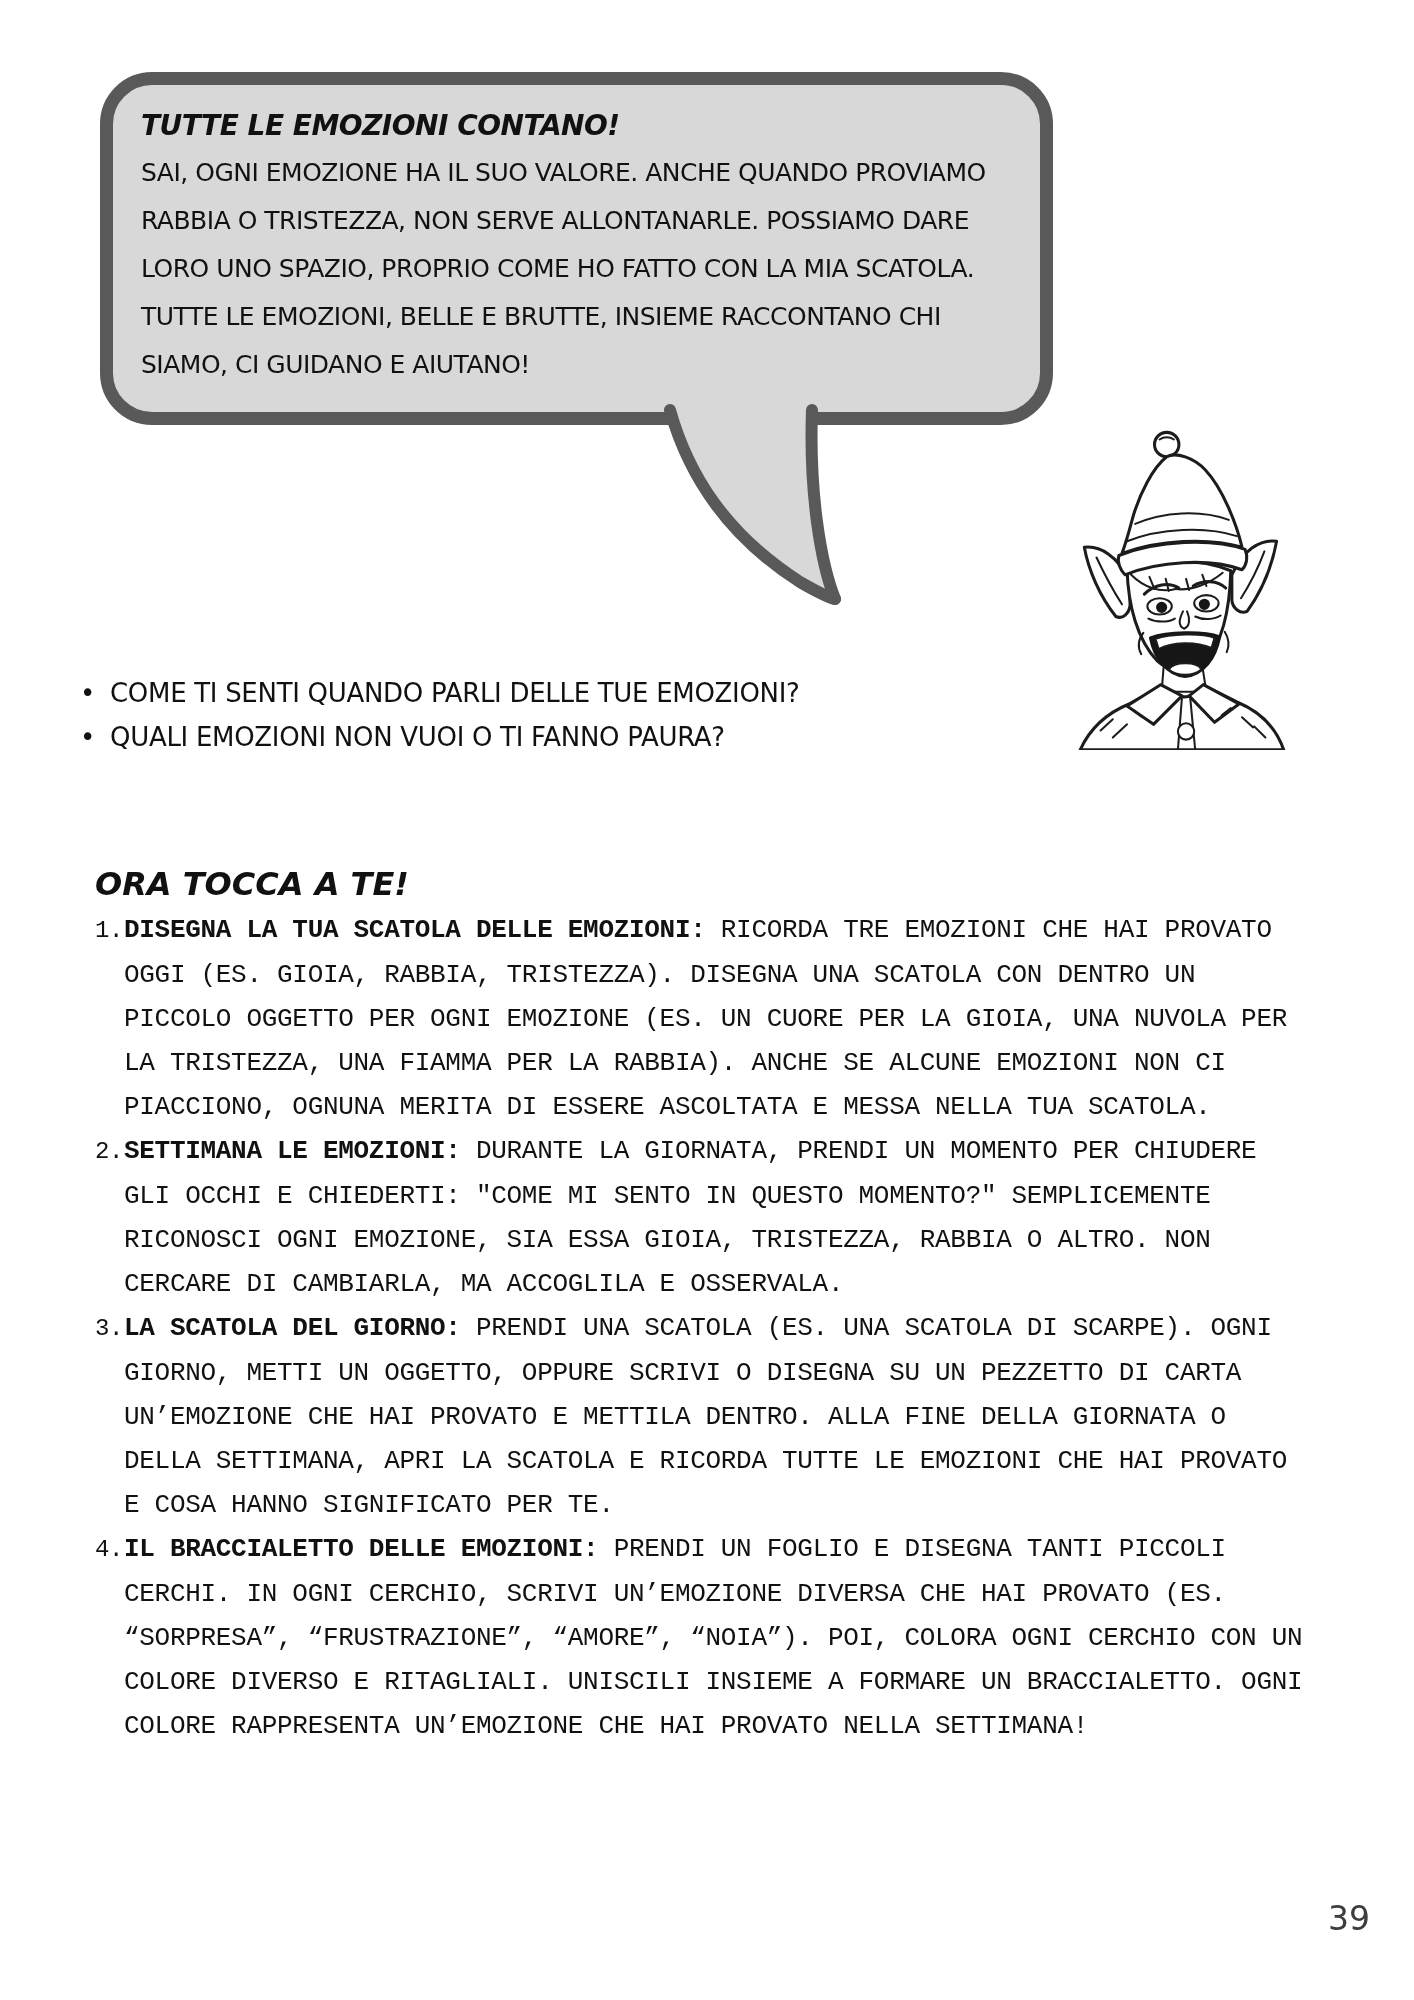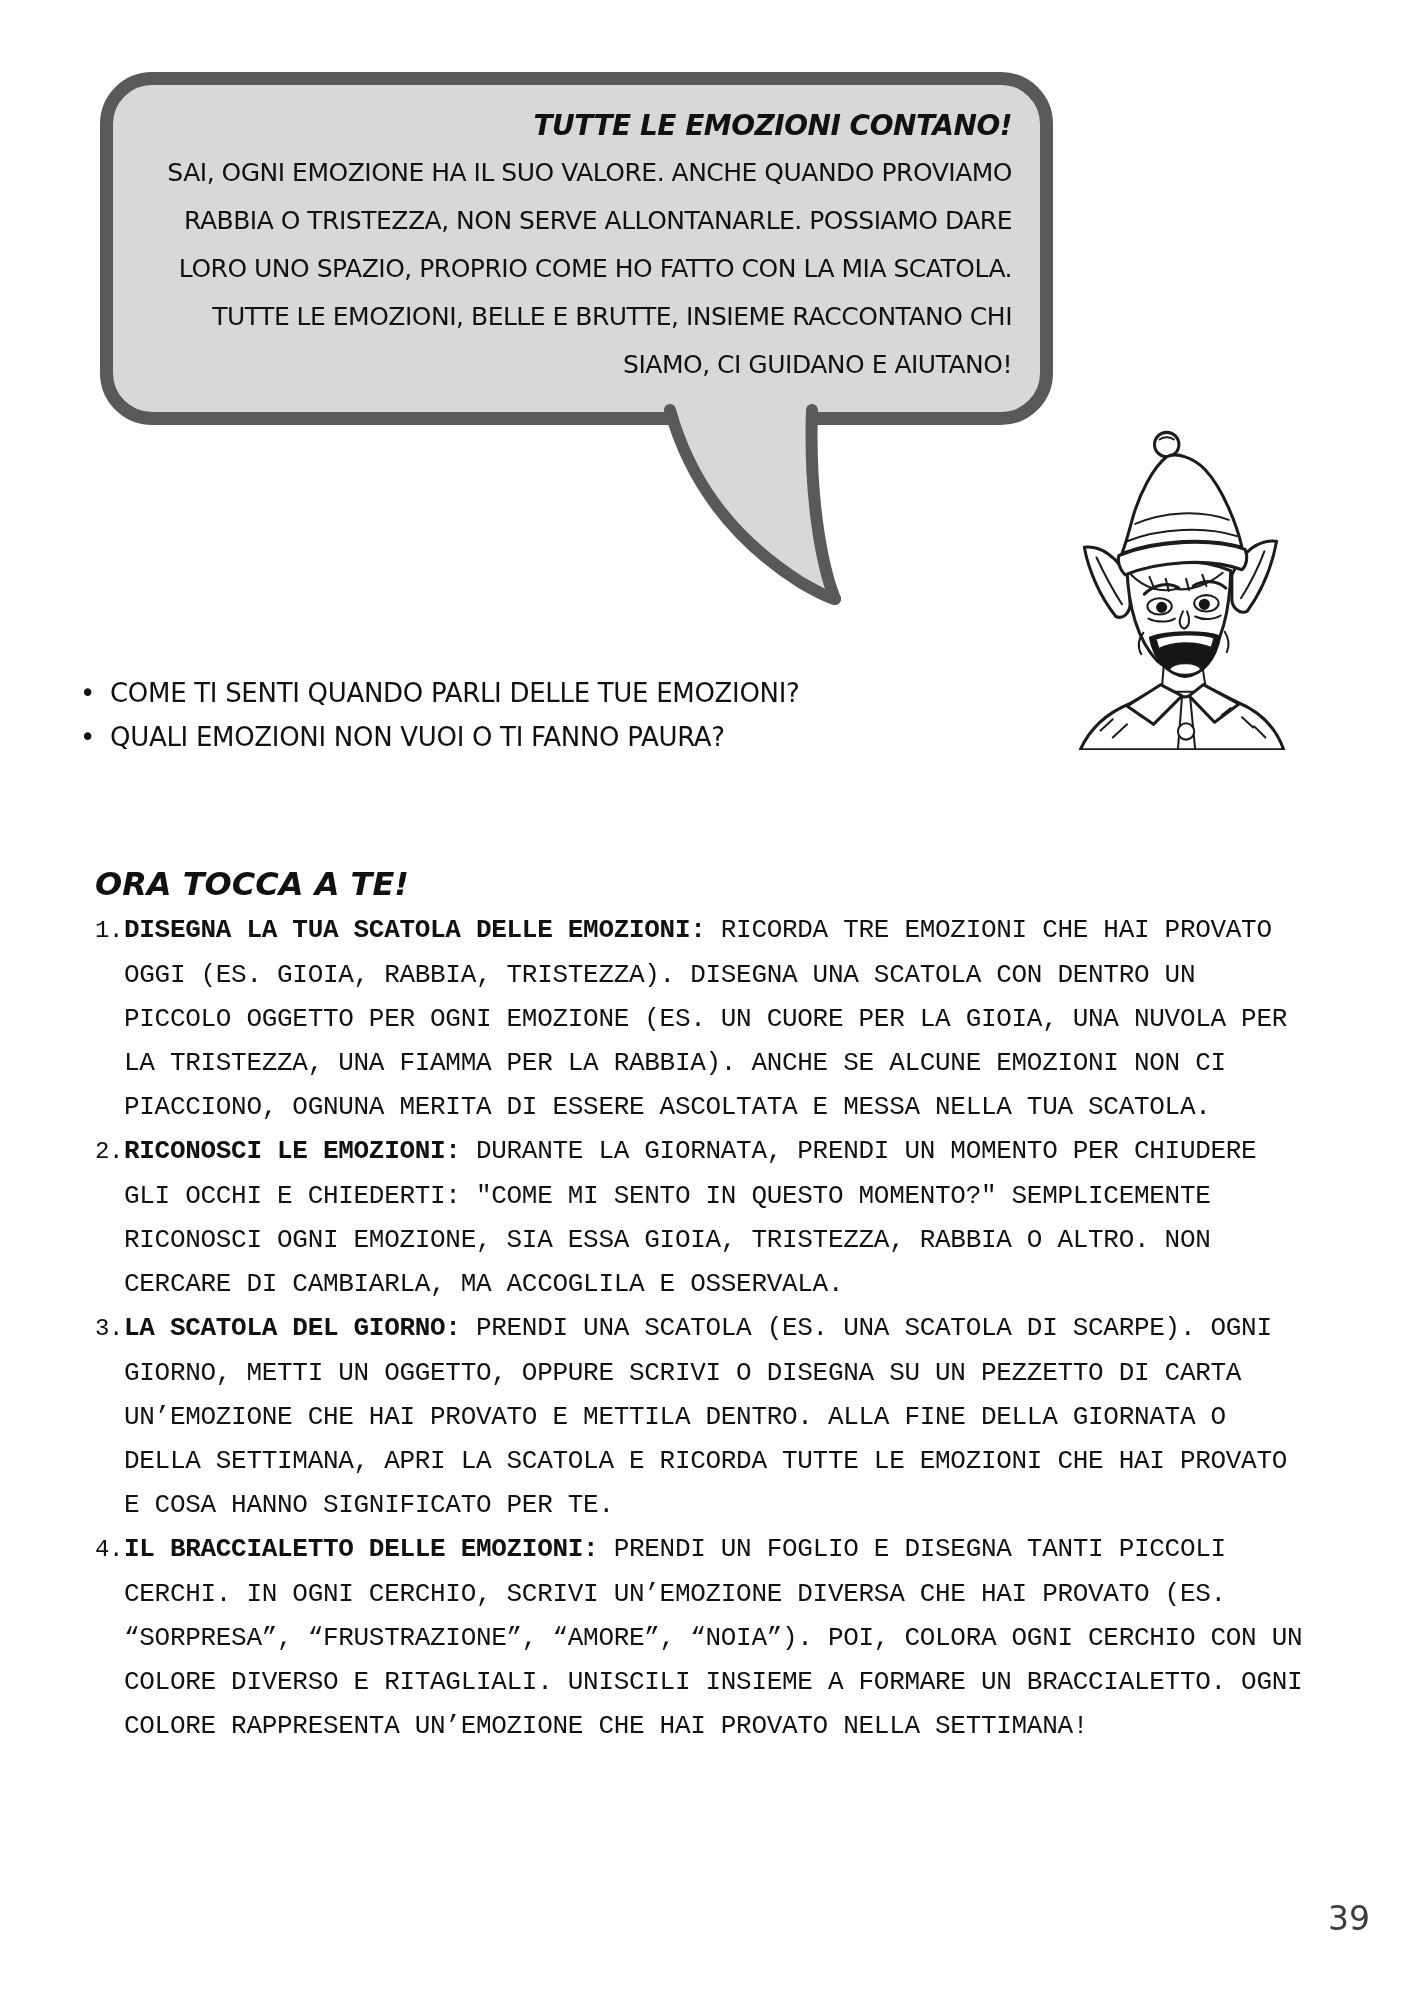--- a/index.html
+++ b/index.html
@@ -15,21 +15,21 @@
     font-family:"DejaVu Sans","Liberation Sans",sans-serif;color:var(--ink);
     overflow:hidden;
   }
   
   .bubble{
     position:absolute;left:100px;top:72px;width:953px;height:353px;
     background:var(--bubble-fill);
     border:13px solid var(--bubble-border);
     border-radius:52px;
     padding:20px 28px 0 28px;
-    text-align:right;
+    text-align:left;
   }
   .bubble-title{
     font-style:italic;font-weight:bold;font-size:28px;line-height:42px;
     letter-spacing:-0.5px;
   }
   .bubble-body{
     font-size:25px;line-height:48px;letter-spacing:-0.5px;
     margin-top:2px;
   }
   .tail{position:absolute;left:640px;top:400px;width:210px;height:205px;}
@@ -138,21 +138,21 @@
     </div>
   </div>
 
   <div class="heading">ORA TOCCA A TE!</div>
 
   <div class="numlist">
     <div class="n-item">
       <span class="n-num">1.</span><span class="n-title">DISEGNA LA TUA SCATOLA DELLE EMOZIONI:</span><span> RICORDA TRE EMOZIONI CHE HAI PROVATO OGGI (ES. GIOIA, RABBIA, TRISTEZZA). DISEGNA UNA SCATOLA CON DENTRO UN PICCOLO OGGETTO PER OGNI EMOZIONE (ES. UN CUORE PER LA GIOIA, UNA NUVOLA PER LA TRISTEZZA, UNA FIAMMA PER LA RABBIA). ANCHE SE ALCUNE EMOZIONI NON CI PIACCIONO, OGNUNA MERITA DI ESSERE ASCOLTATA E MESSA NELLA TUA SCATOLA.</span>
     </div>
     <div class="n-item">
-      <span class="n-num">2.</span><span class="n-title">RICONOSCI LE EMOZIONI:</span><span> DURANTE LA GIORNATA, PRENDI UN MOMENTO PER CHIUDERE GLI OCCHI E CHIEDERTI: "COME MI SENTO IN QUESTO MOMENTO?" SEMPLICEMENTE RICONOSCI OGNI EMOZIONE, SIA ESSA GIOIA, TRISTEZZA, RABBIA O ALTRO. NON CERCARE DI CAMBIARLA, MA ACCOGLILA E OSSERVALA.</span>
+      <span class="n-num">2.</span><span class="n-title">SETTIMANA LE EMOZIONI:</span><span> DURANTE LA GIORNATA, PRENDI UN MOMENTO PER CHIUDERE GLI OCCHI E CHIEDERTI: "COME MI SENTO IN QUESTO MOMENTO?" SEMPLICEMENTE RICONOSCI OGNI EMOZIONE, SIA ESSA GIOIA, TRISTEZZA, RABBIA O ALTRO. NON CERCARE DI CAMBIARLA, MA ACCOGLILA E OSSERVALA.</span>
     </div>
     <div class="n-item">
       <span class="n-num">3.</span><span class="n-title">LA SCATOLA DEL GIORNO:</span><span> PRENDI UNA SCATOLA (ES. UNA SCATOLA DI SCARPE). OGNI GIORNO, METTI UN OGGETTO, OPPURE SCRIVI O DISEGNA SU UN PEZZETTO DI CARTA UN’EMOZIONE CHE HAI PROVATO E METTILA DENTRO. ALLA FINE DELLA GIORNATA O DELLA SETTIMANA, APRI LA SCATOLA E RICORDA TUTTE LE EMOZIONI CHE HAI PROVATO E COSA HANNO SIGNIFICATO PER TE.</span>
     </div>
     <div class="n-item">
       <span class="n-num">4.</span><span class="n-title">IL BRACCIALETTO DELLE EMOZIONI:</span><span> PRENDI UN FOGLIO E DISEGNA TANTI PICCOLI CERCHI. IN OGNI CERCHIO, SCRIVI UN’EMOZIONE DIVERSA CHE HAI PROVATO (ES. “SORPRESA”, “FRUSTRAZIONE”, “AMORE”, “NOIA”). POI, COLORA OGNI CERCHIO CON UN COLORE DIVERSO E RITAGLIALI. UNISCILI INSIEME A FORMARE UN BRACCIALETTO. OGNI COLORE RAPPRESENTA UN’EMOZIONE CHE HAI PROVATO NELLA SETTIMANA!</span>
     </div>
   </div>
 
   <div class="page-num">39</div>

